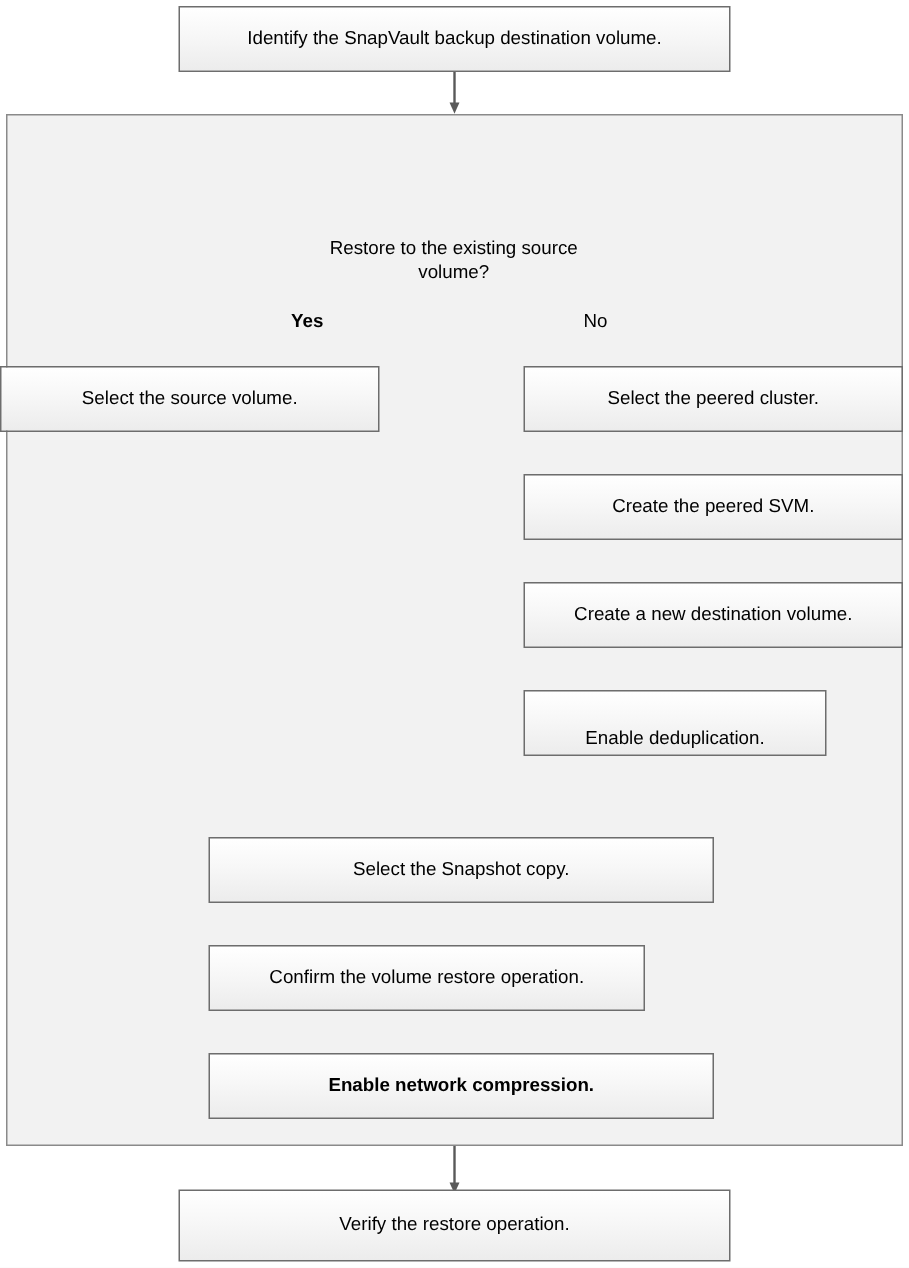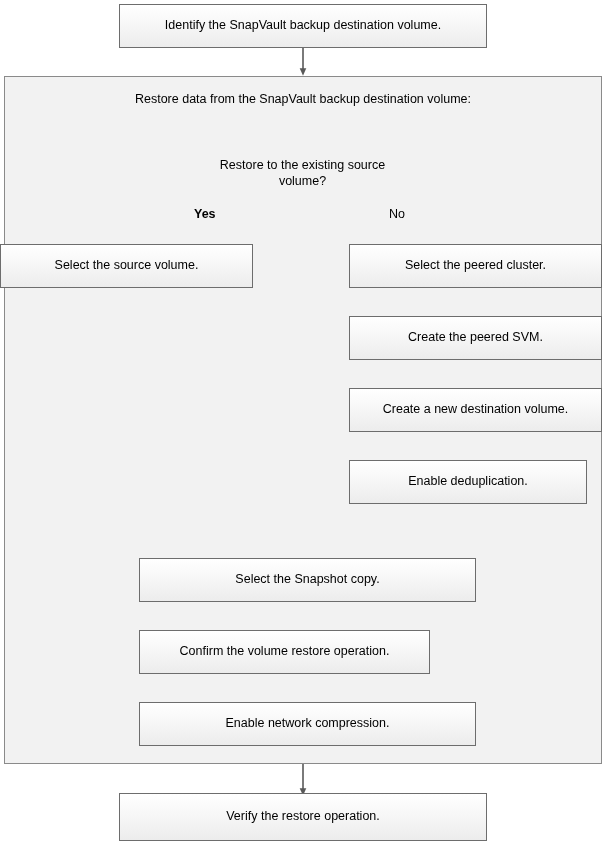--- a/index.html
+++ b/index.html
@@ -112,23 +112,20 @@
       <polygon points="303,132 438,159 303,186 168,159" stroke="#595959" stroke-width="1.6" fill="none"></polygon>
     </g>
   </svg>
 
   <div class="box" style="left:119px; top:4px; width:368px; height:44px;">
     <span>Identify the SnapVault backup destination volume.</span>
   </div>
 
   <div class="panel" style="left:4px; top:76px; width:598px; height:688px;"></div>
 
-  <div class="panel-title" style="left:53px; top:92px; width:500px;">
-    <span>Restore data from the SnapVault backup destination volume:</span>
-  </div>
 
   <div class="diamond-label" style="left:195px; top:145px;margin-top:13px;">
     <span>Restore to the existing source volume?</span>
   </div>
 
   <div class="edge-label" style="left:191px; top:207px;font-weight:bold;">
     <span>Yes</span>
   </div>
   <div class="edge-label" style="left:386px; top:207px;text-align:right;">
     <span>No</span>
@@ -140,31 +137,31 @@
 
   <div class="box" style="left:349px; top:244px; width:253px; height:44px;">
     <span>Select the peered cluster.</span>
   </div>
   <div class="box" style="left:349px; top:316px; width:253px; height:44px;">
     <span>Create the peered SVM.</span>
   </div>
   <div class="box" style="left:349px; top:388px; width:253px; height:44px;">
     <span>Create a new destination volume.</span>
   </div>
-  <div class="box" style="left:349px; top:460px; width:238px; height:44px;">
+  <div class="box" style="left:349px; top:460px; width:202px; height:44px;align-items:flex-end;">
     <span>Enable deduplication.</span>
   </div>
 
   <div class="box" style="left:139px; top:558px; width:337px; height:44px;">
     <span>Select the Snapshot copy.</span>
   </div>
   <div class="box" style="left:139px; top:630px; width:291px; height:44px;">
     <span>Confirm the volume restore operation.</span>
   </div>
-  <div class="box" style="left:139px; top:702px; width:337px; height:44px;">
+  <div class="box" style="left:139px; top:702px; width:337px; height:44px;font-weight:bold;">
     <span>Enable network compression.</span>
   </div>
 
   <div class="box" style="left:119px; top:793px; width:368px; height:48px;">
     <span>Verify the restore operation.</span>
   </div>
 
 </div>
 
 </body></html>

